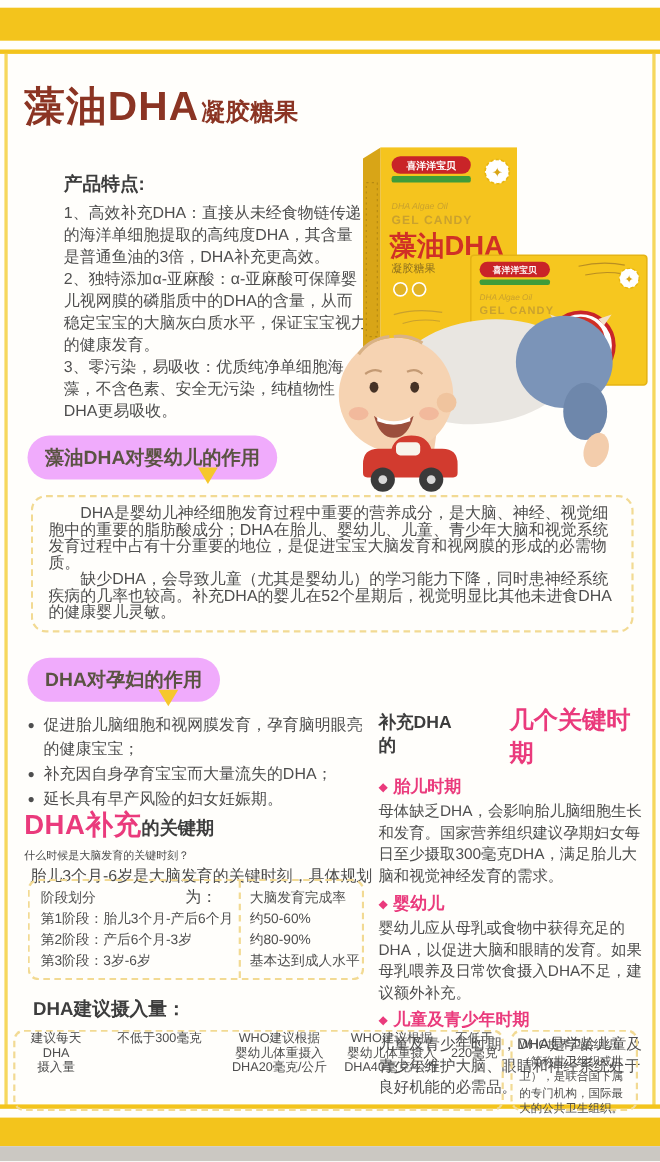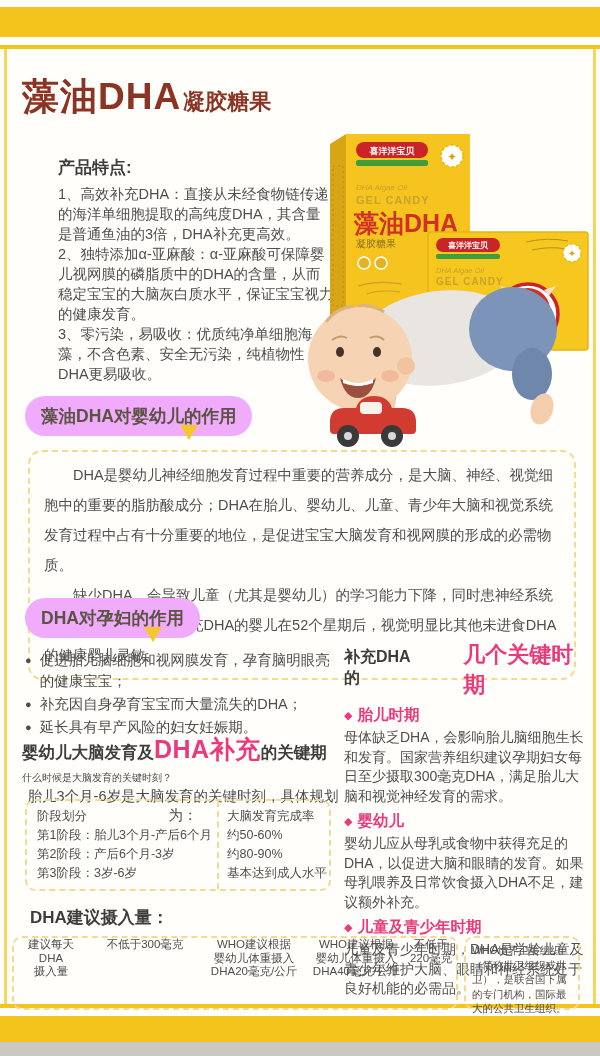--- a/index.html
+++ b/index.html
@@ -32,21 +32,21 @@
   
   .bubble{position:absolute;background:#f0abfc;border-radius:20px;padding:8px 16px;
           font-weight:bold;font-size:17.5px;color:#5a5343;}
   .bubble::after{content:"";position:absolute;bottom:-13px;left:68%;width:0;height:0;
           border:9px solid transparent;border-top:15px solid #f6c72c;}
   .bubble-infant{left:25px;top:396px;}
   .bubble-preg{left:25px;top:598px;}
 
   
   .dashed-box{position:absolute;left:28px;top:450px;width:516px;border:2px dashed #f2da93;
-          border-radius:14px;padding:8px 14px;font-size:14.5px;line-height:30px;color:#4e4e4e;}
+          border-radius:14px;padding:8px 14px;font-size:14.5px;line-height:15px;color:#4e4e4e;}
   .dashed-box p{margin:0;text-indent:2em;}
 
   
   .preg-bullets{position:absolute;left:25px;top:650px;width:318px;font-size:14.5px;line-height:21px;color:#4e4e4e;}
   .bullet-item{display:flex;margin-bottom:2px;}
   .dot{margin-right:8px;font-size:11px;line-height:21px;}
 
   
   .key-periods{position:absolute;left:344px;top:640px;width:244px;}
   .kp-title{display:flex;align-items:baseline;margin-bottom:2px;}
@@ -242,21 +242,20 @@
 
     <div class="kp-head">
       <span class="diamond">◆</span>
       <span>儿童及青少年时期</span>
     </div>
     <p class="kp-text">儿童及青少年时期，DHA是学龄儿童及青少年维护大脑、眼睛和神经系统处于良好机能的必需品。</p>
   </div>
 
   <div class="brain-dev">
     <div class="bd-title">
-      <span class="bd-prefix">婴幼儿大脑发育及</span>
       <span class="bd-hl">DHA补充</span>
       <span class="bd-suffix">的关键期</span>
     </div>
     <p class="bd-q">什么时候是大脑发育的关键时刻？</p>
     <p class="bd-a">胎儿3个月-6岁是大脑发育的关键时刻，具体规划为：</p>
   </div>
 
   <div class="brain-table">
     <div class="bt-col1">
       <div>阶段划分</div>

